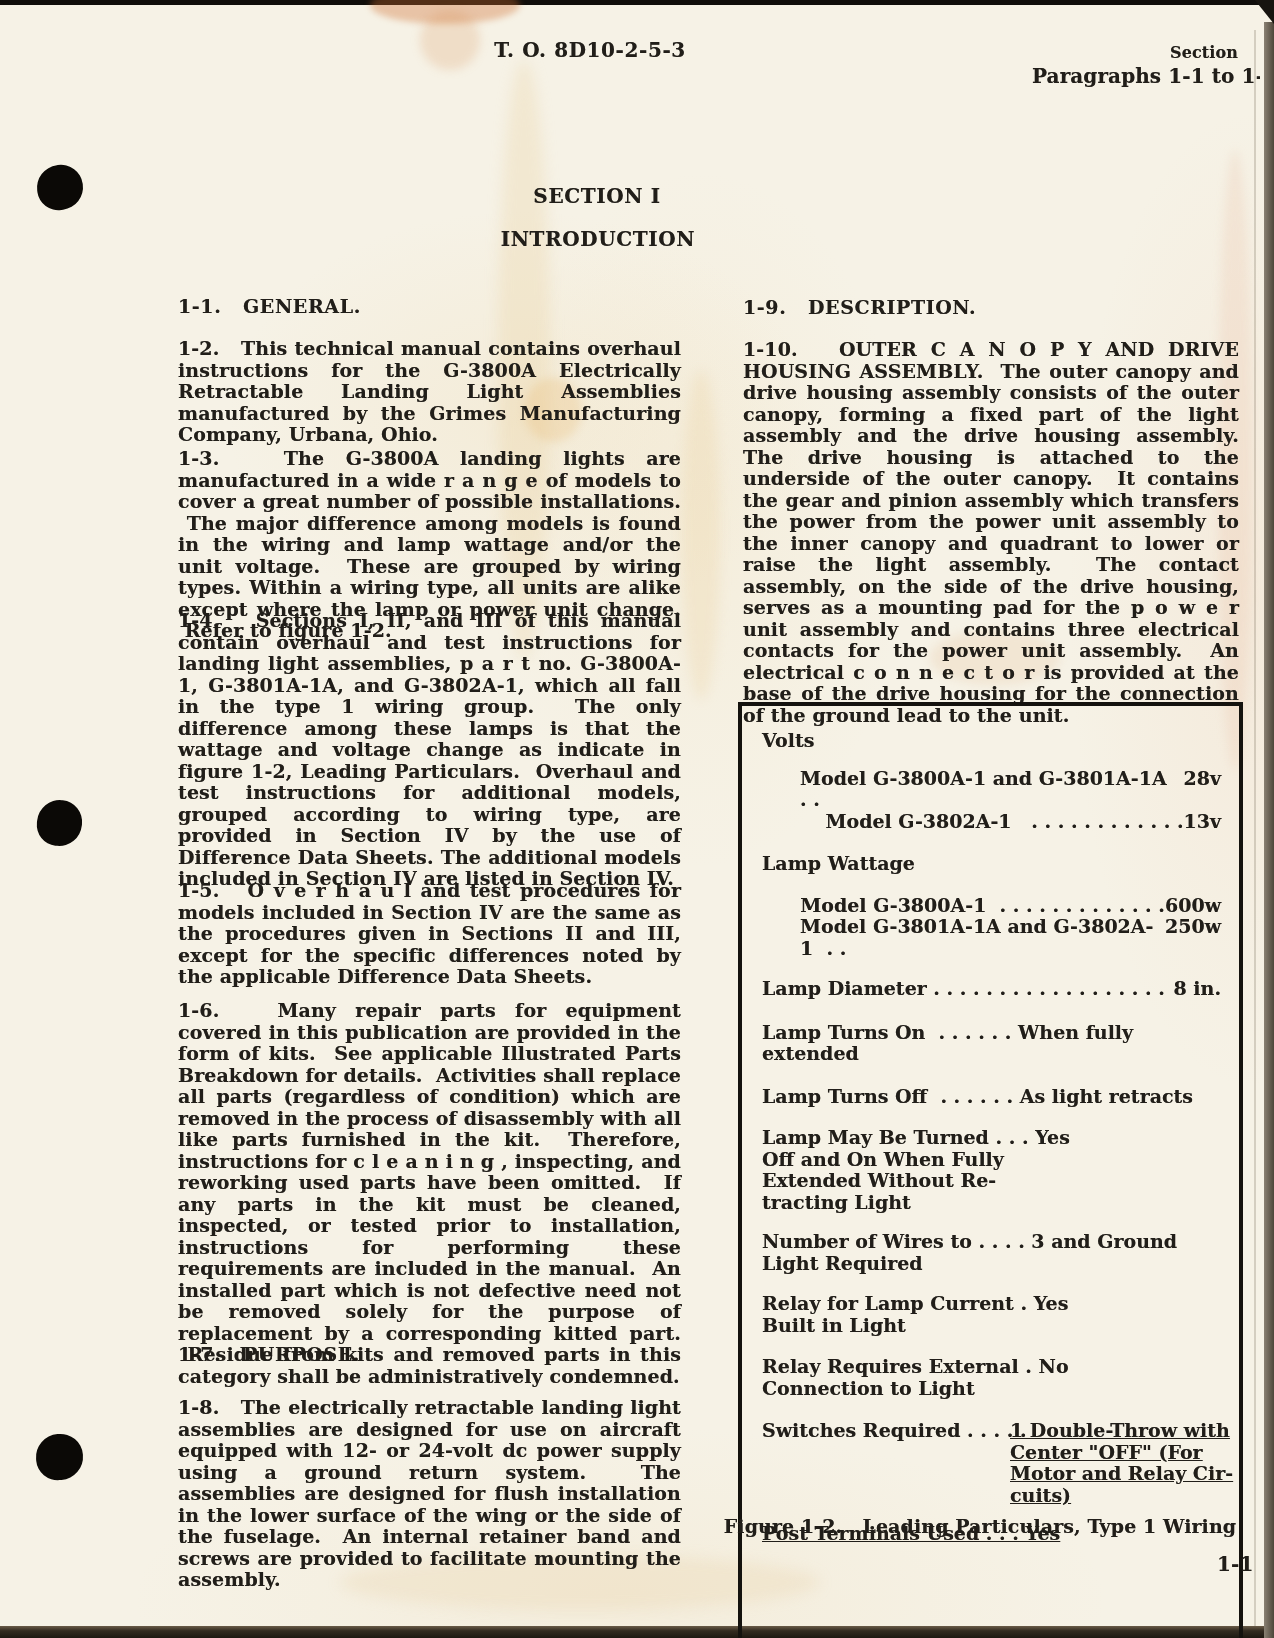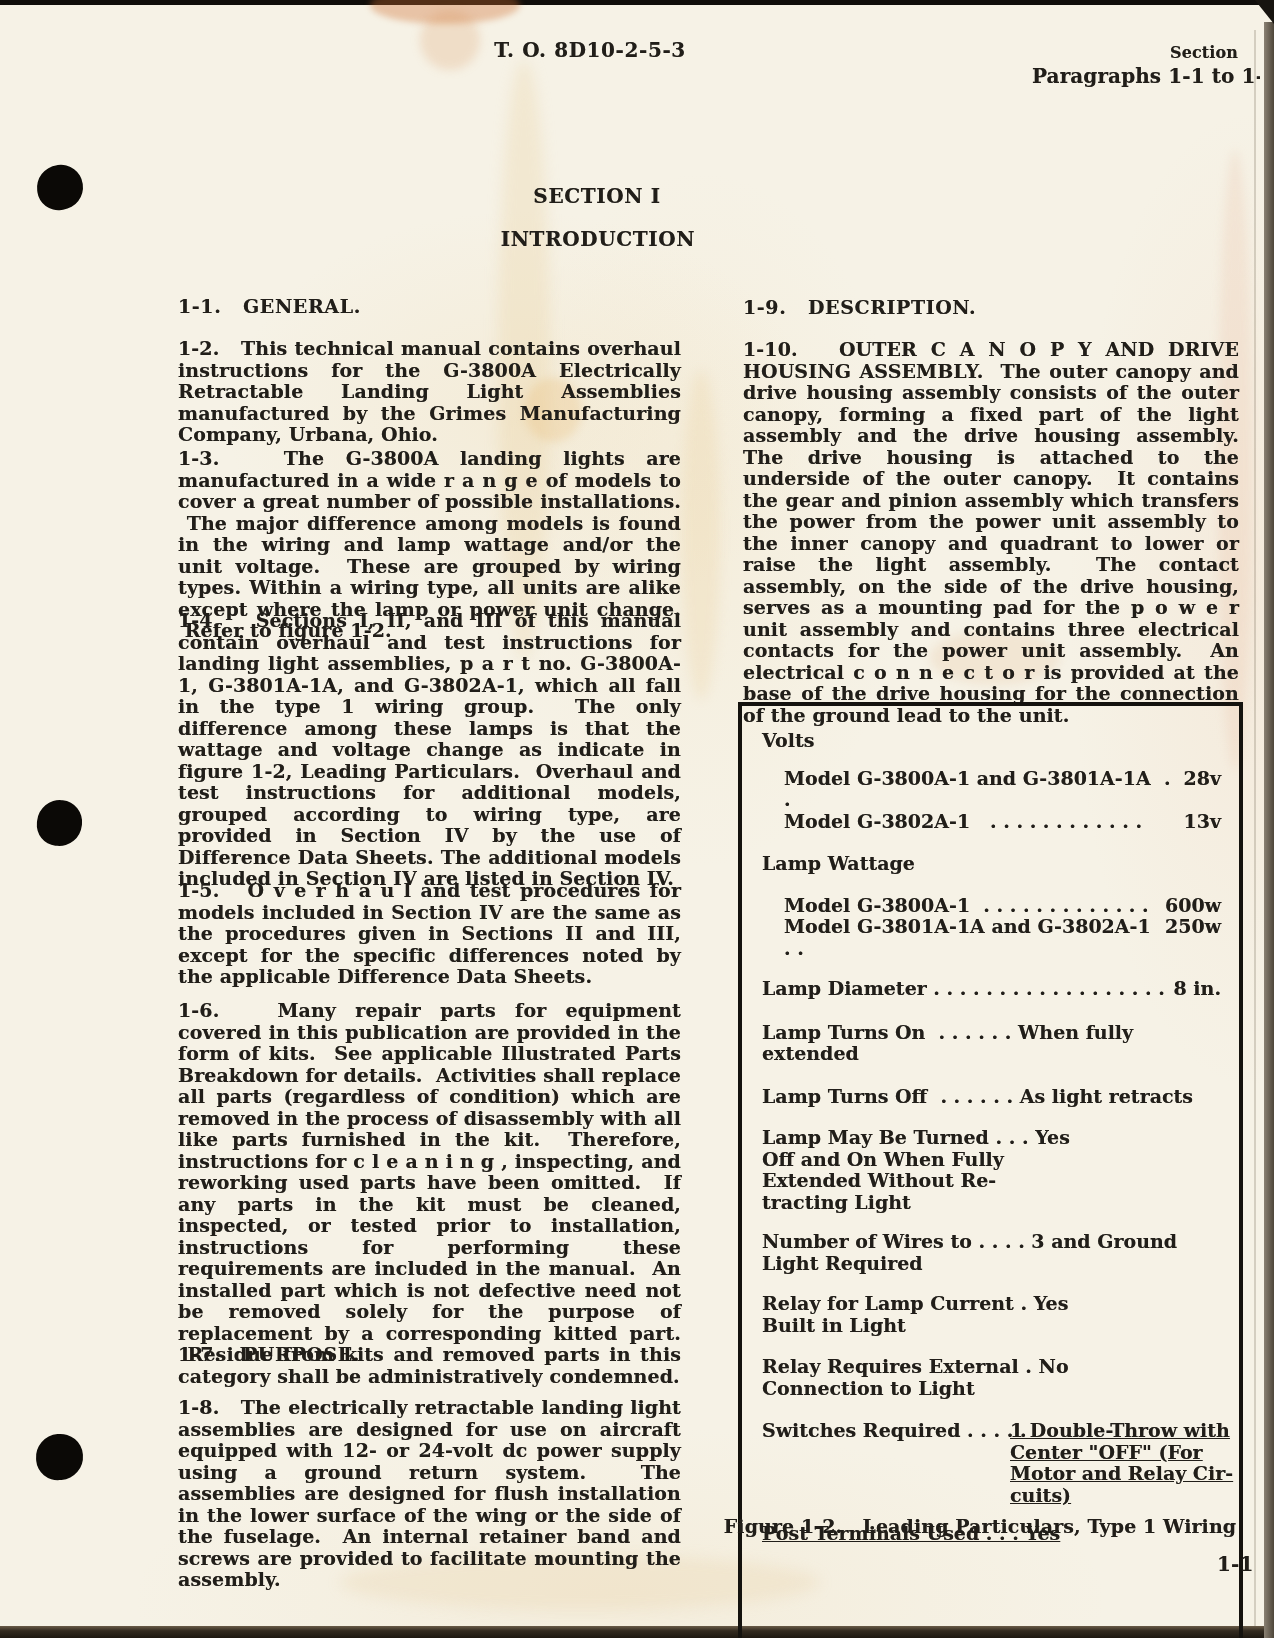--- a/index.html
+++ b/index.html
@@ -31,21 +31,21 @@
   
   .figure-box{
     position:absolute;
     left:738px;top:702px;width:505px;height:950px;
     border:4px solid #14120e;
     box-sizing:border-box;
     padding:24px 18px 0 20px;
   }
   .bx{font-size:19px;line-height:21.5px;text-shadow:0 0 0.5px rgba(30,28,24,0.55);}
   .bx-flex{display:flex;justify-content:space-between;}
-  .bx-indent{margin-left:22px;}
+  .bx-indent{margin-left:38px;justify-content:flex-end;}
   .bx-val{text-align:right;}
   .sw-row{position:relative;}
   .sw-block{position:absolute;left:248px;top:0;width:235px;text-decoration:underline;}
   
   .edge-top{position:absolute;left:0;top:0;width:1274px;height:5px;background:#100e0b;}
   .edge-bottom{position:absolute;left:0;top:1626px;width:1274px;height:12px;
     background:linear-gradient(to bottom,#6a5c48 0%,#332b20 40%,#1d1811 100%);}
   .edge-right{position:absolute;left:1264px;top:22px;width:10px;height:1616px;
     background:linear-gradient(to right,#8a8173,#4e463a);}
   .crease-right{position:absolute;left:1254px;top:30px;width:2px;height:1596px;background:rgba(110,98,80,0.25);}

